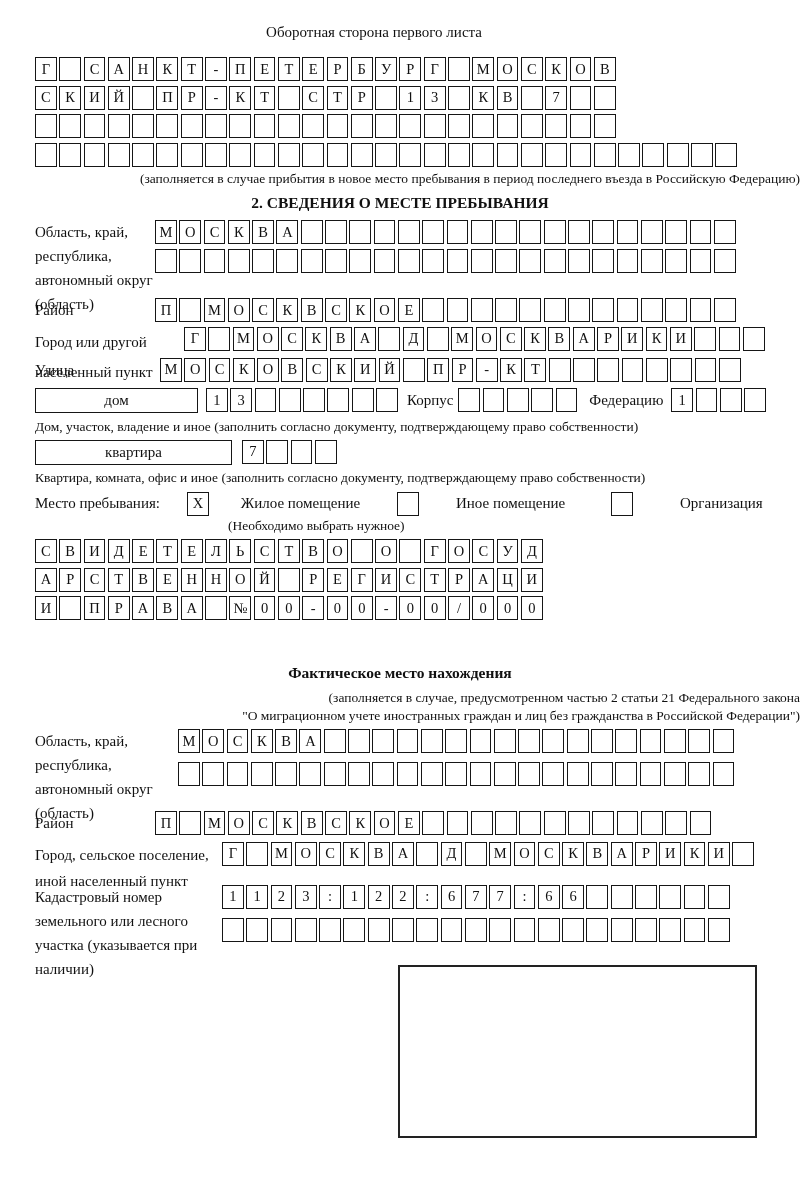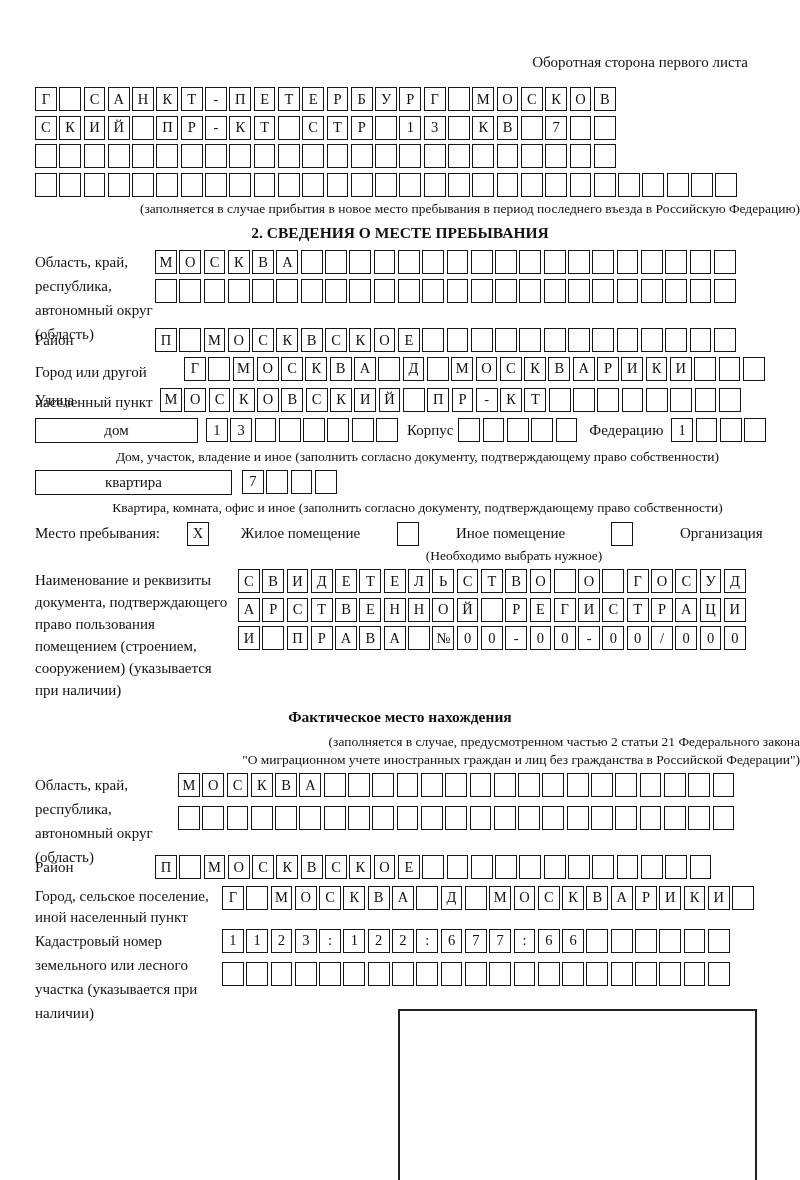--- a/index.html
+++ b/index.html
@@ -5,40 +5,39 @@
   html,body{margin:0;padding:0;background:#fff;}
   .page{
     position:relative;
     width:800px;height:1180px;
     background:#fff;color:#111;
     font-family:"Liberation Serif","DejaVu Serif",serif;
     font-size:15px;
     overflow:hidden;
   }
   .header-note{
-    text-align:right;
+    text-align:center;
     padding:24px 52px 0 0;
     font-size:15px;
-    margin-top:30px;
   }
   .frow{display:flex;align-items:flex-start;margin-left:35px;}
   .flabel{flex-shrink:0;font-size:15px;line-height:24px;}
   .cellrow{display:flex;gap:2.5px;margin-bottom:4.5px;}
   .grid .cellrow{margin-bottom:4.5px;}
   .grid-loose .cellrow{margin-bottom:9px;}
   .cell{
     box-sizing:border-box;
     width:21.8px;height:24px;
     border:1.6px solid #161616;
     display:flex;align-items:center;justify-content:center;
     font-size:14.5px;line-height:1;
     flex-shrink:0;
     background:#fff;
   }
-  .caption{font-size:13.5px;margin:2px 0 5px 0;text-align:center;}
+  .caption{font-size:13.5px;margin:2px 0 5px 0;}
   .caption.center{text-align:right;}
   .caption.left{margin-left:35px;}
   .sec-title{font-weight:bold;text-align:center;font-size:15.5px;margin:7px 0 8px 0;}
   .widebox{
     box-sizing:border-box;
     border:1.6px solid #161616;
     height:25px;
     display:flex;align-items:center;justify-content:center;
     flex-shrink:0;font-size:15px;
   }
@@ -369,21 +368,20 @@
     <span class="cell">X</span>
     <div class="inline-label" style="margin:0 17px 0 12px;">Жилое помещение</div>
     <span class="cell"></span>
     <div class="inline-label" style="margin:0 26px 0 17px;">Иное помещение</div>
     <span class="cell"></span>
     <div class="inline-label" style="margin-left:27px;">Организация</div>
   </div>
   <div class="caption" style="padding-left:228px;">(Необходимо выбрать нужное)</div>
 
   <div class="frow ovf" style="min-height:118px;margin-top:2px;">
-    <div class="flabel" style="width:203px;line-height:22px;">Наименование и реквизиты документа, подтверждающего право пользования помещением (строением, сооружением) (указывается при наличии)</div>
     <div class="grid">
         <div class="cellrow">
           <span class="cell">С</span>
           <span class="cell">В</span>
           <span class="cell">И</span>
           <span class="cell">Д</span>
           <span class="cell">Е</span>
           <span class="cell">Т</span>
           <span class="cell">Е</span>
           <span class="cell">Л</span>
@@ -533,21 +531,21 @@
         <span class="cell"></span>
         <span class="cell"></span>
         <span class="cell"></span>
         <span class="cell"></span>
         <span class="cell"></span>
         <span class="cell"></span>
       </div>
   </div>
 
   <div class="frow ovf" style="height:33px;margin-top:2px;">
-    <div class="flabel" style="width:187px;line-height:21px;">Город, сельское поселение, иной населенный пункт</div>
+    <div class="flabel" style="width:187px;line-height:26px;">Город, сельское поселение, иной населенный пункт</div>
     <div class="cellrow">
         <span class="cell">Г</span>
         <span class="cell"></span>
         <span class="cell">М</span>
         <span class="cell">О</span>
         <span class="cell">С</span>
         <span class="cell">К</span>
         <span class="cell">В</span>
         <span class="cell">А</span>
         <span class="cell"></span>

